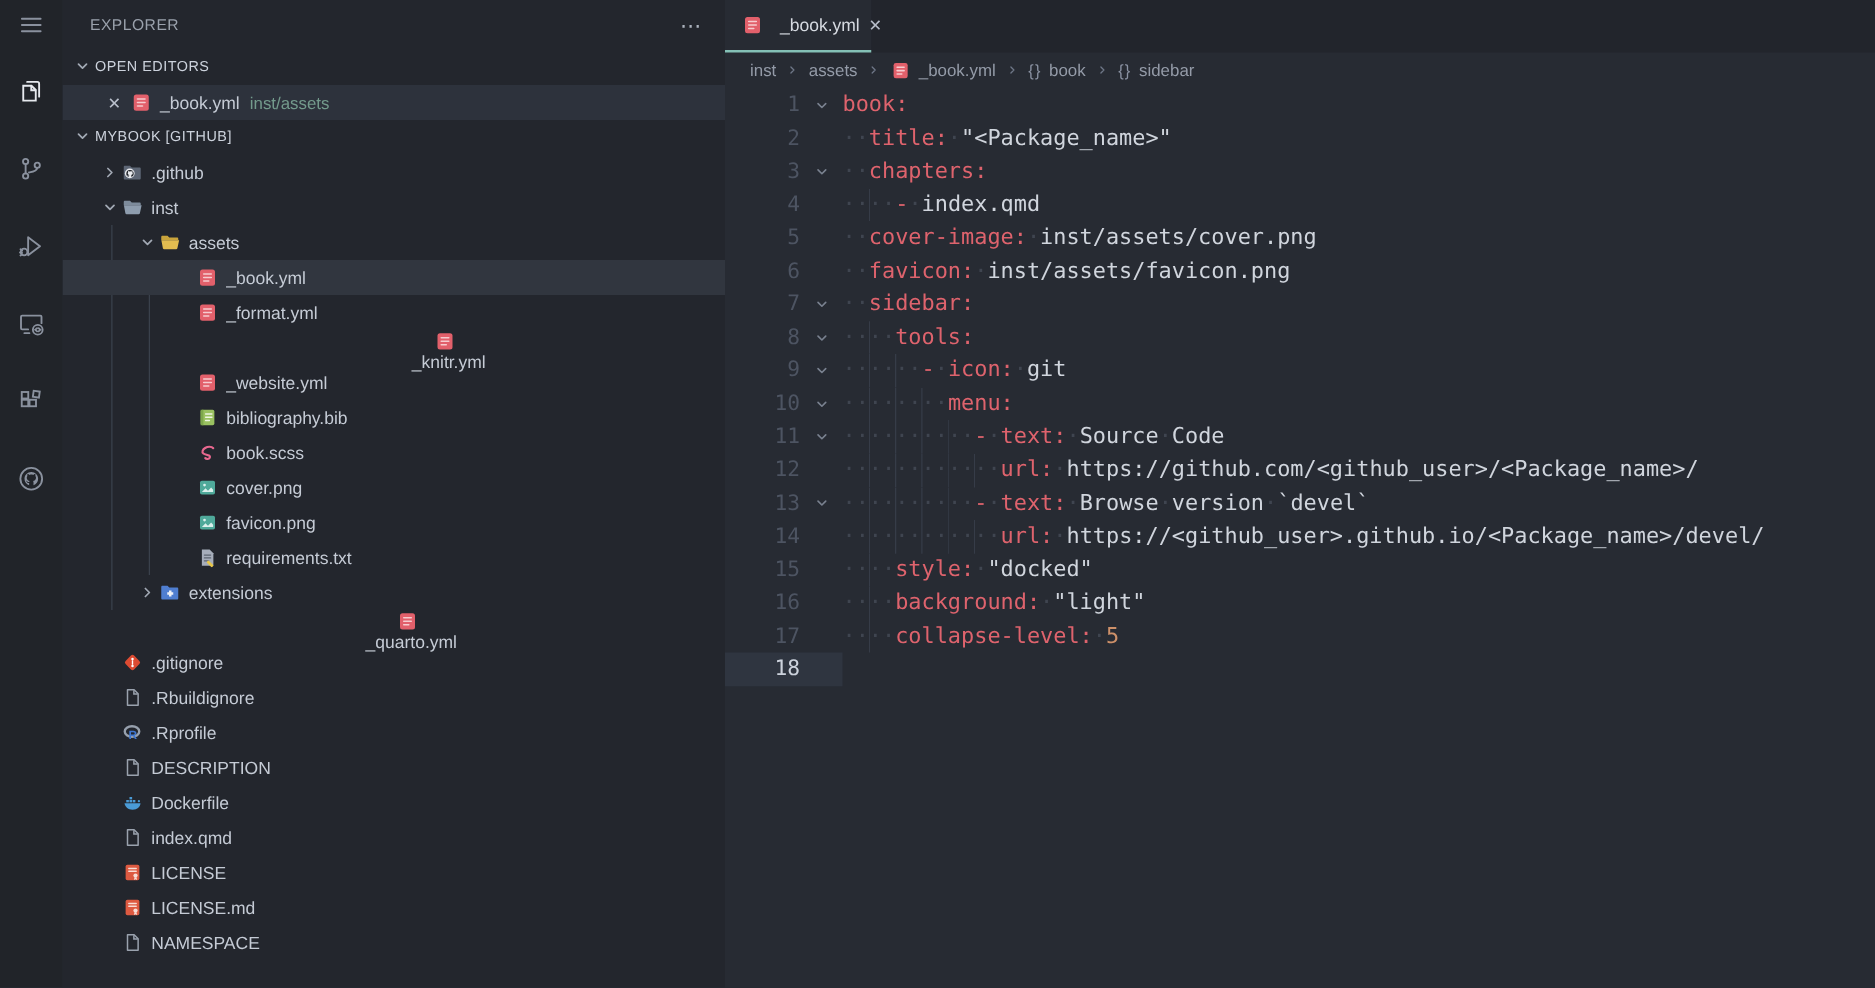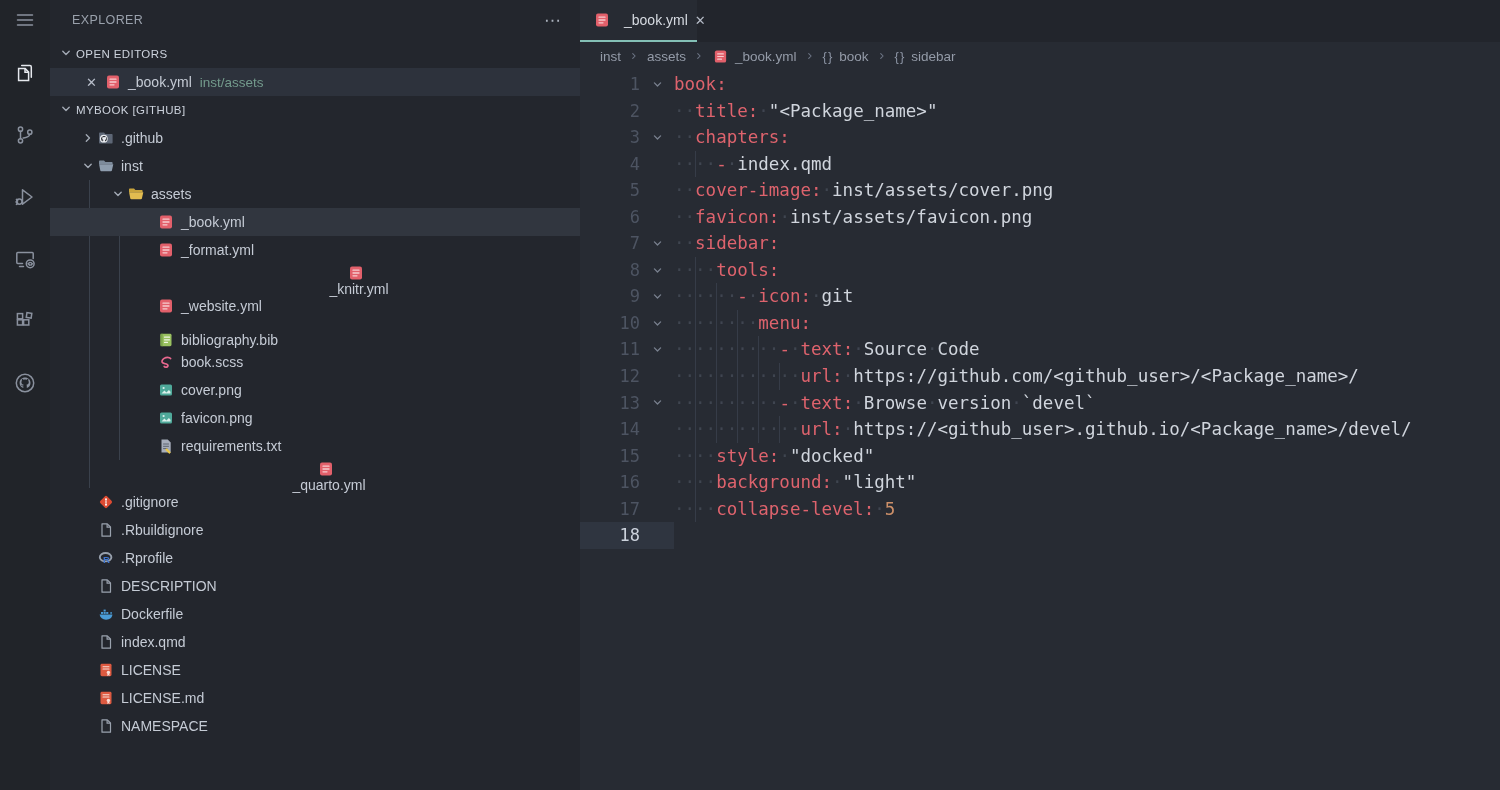--- a/index.html
+++ b/index.html
@@ -232,21 +232,21 @@
         <div class="trow" style="padding-left: 88px;">
           <span class="tchev"></span>
           <span class="ficon">
             <svg width="16" height="16" viewBox="0 0 16 16">
               <rect x="2" y="1.5" width="12" height="13" rx="2" fill="#e2606b"></rect>
               <path d="M5 5.2h6M5 8h6M5 10.8h4" stroke="#f6ccd0" stroke-width="1.3" stroke-linecap="round"></path>
             </svg>
           </span>
           <span>_website.yml</span>
         </div>
-        <div class="trow" style="padding-left: 88px; align-items: flex-end;">
+        <div class="trow" style="padding-left: 88px;">
           <span class="tchev"></span>
           <span class="ficon">
             <svg width="16" height="16" viewBox="0 0 16 16">
               <rect x="2.5" y="1.8" width="11" height="12.4" rx="1.4" fill="#9ac161"></rect>
               <rect x="2.5" y="1.8" width="2.2" height="12.4" fill="#7ea84c"></rect>
               <path d="M6.5 5.2h5M6.5 7.8h5M6.5 10.4h3" stroke="#eef5e2" stroke-width="1.2" stroke-linecap="round"></path>
             </svg>
           </span>
           <span>bibliography.bib</span>
         </div>
@@ -284,20 +284,34 @@
         <div class="trow" style="padding-left: 88px;">
           <span class="tchev"></span>
           <span class="ficon">
             <svg width="16" height="16" viewBox="0 0 16 16">
               <path d="M3.5 1.5h6.2l3 3v10H3.5z" fill="#a6adba"></path>
               <path d="M5.5 6h5M5.5 8.3h5M5.5 10.6h3.5" stroke="#5c6470" stroke-width="1" stroke-linecap="round"></path>
               <rect x="8.7" y="10.2" width="6" height="2.2" rx="0.6" transform="rotate(45 8.7 10.2)" fill="#e6c64a"></rect>
             </svg>
           </span>
           <span>requirements.txt</span>
+        </div>
+        <div class="trow" style="padding-left: 58px;">
+          <span class="tchev">
+            <svg width="16" height="16" viewBox="0 0 16 16" style="transform:rotate(-90deg)">
+              <path d="M4.8 6.3l3.2 3.2 3.2-3.2" fill="none" stroke="currentColor" stroke-width="1.4" stroke-linecap="round" stroke-linejoin="round"></path>
+            </svg>
+          </span>
+          <span class="ficon">
+            <svg width="16" height="16" viewBox="0 0 16 16">
+              <path fill="#4f7ed0" d="M1 3.6c0-.6.4-1 1-1h4l1.4 1.4h6.2c.6 0 1 .4 1 1v7.5c0 .6-.4 1-1 1H2c-.6 0-1-.4-1-1z"></path>
+              <path fill="#eef1f6" d="M7.2 6.4h2v1.4h1.4v2H9.2v1.4h-2V9.8H5.8v-2h1.4z"></path>
+            </svg>
+          </span>
+          <span>extensions</span>
         </div>
         <div class="trow" style="padding-left: 28px; flex-direction: column;">
           <span class="tchev"></span>
           <span class="ficon">
             <svg width="16" height="16" viewBox="0 0 16 16">
               <rect x="2" y="1.5" width="12" height="13" rx="2" fill="#e2606b"></rect>
               <path d="M5 5.2h6M5 8h6M5 10.8h4" stroke="#f6ccd0" stroke-width="1.3" stroke-linecap="round"></path>
             </svg>
           </span>
           <span>_quarto.yml</span>

